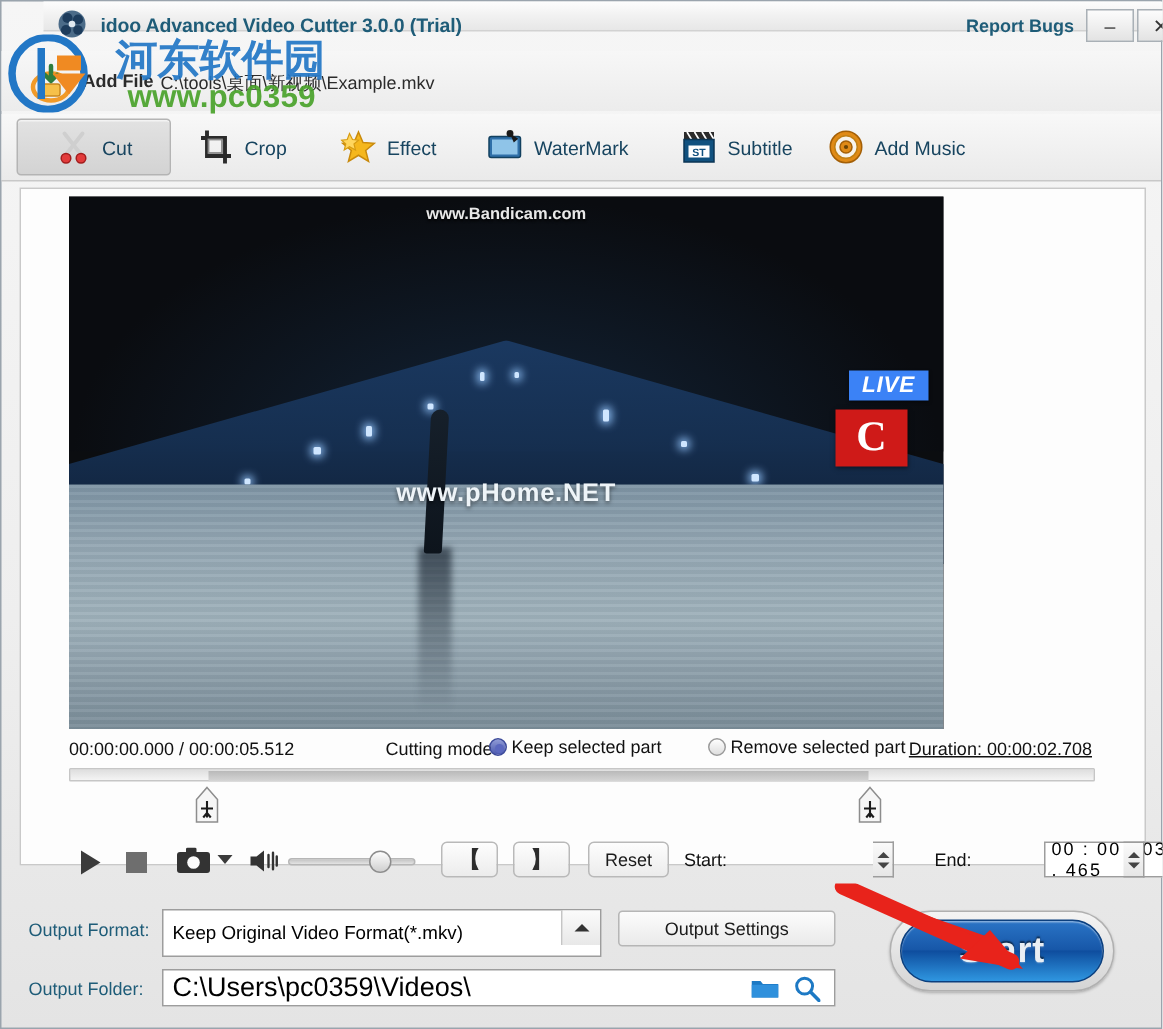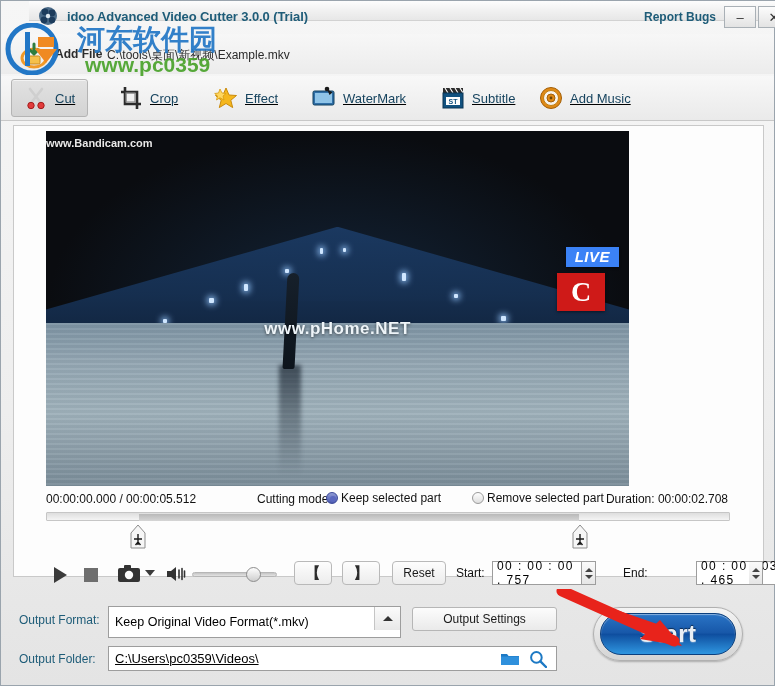--- a/index.html
+++ b/index.html
@@ -69,25 +69,24 @@
 
   
   #tabbar {
     position:absolute; left:0; top:75px; width:100%; height:45px;
     background:linear-gradient(180deg,#f8f8f8,#eaeaea);
     border-bottom:1px solid #c8c8c8;
   }
   .tab {
     position:absolute; top:3px; height:38px;
     display:flex; align-items:center; gap:7px;
-    padding:0 12px;
+    padding:0 25px;
     border:1px solid transparent;
     border-radius:3px;
     cursor:pointer;
-    text-decoration:underline;
   }
   .tab.active {
     background:linear-gradient(180deg,#e2e2e2,#d3d3d3);
     border:1px solid #b4b4b4;
     box-shadow:inset 0 1px 0 #f3f3f3;
   }
   .tab .tablabel { font-size:13px; color:#17445f; white-space:nowrap; }
   .tabicon { width:24px; height:24px; flex:0 0 24px; }
 
   
@@ -127,21 +126,21 @@
     border-radius:6px 6px 2px 2px;
     transform:skewX(-3deg);
   }
   #figure-reflection{
     position:absolute; left:40%; top:66%; width:22px; height:110px;
     background:linear-gradient(180deg,rgba(18,28,40,.65),rgba(18,28,40,0));
     filter:blur(2px);
   }
   #bandicam-wm {
     position:absolute; left:0; top:6px; width:100%;
-    color:#e8e8e8;
+    text-align:center; color:#e8e8e8;
     font-size:11px; font-weight:bold;
     text-shadow:0 1px 2px rgba(0,0,0,.9);
   }
   #phome-wm {
     position:absolute; left:0; top:53%; width:100%;
     text-align:center; color:#eef4f8;
     font-size:17px; font-weight:bold;
     text-shadow:0 1px 3px rgba(0,0,0,.55);
     letter-spacing:.5px;
   }
@@ -177,21 +176,21 @@
     width:12px; height:12px; border-radius:50%;
     background:linear-gradient(180deg,#fefefe,#dedede);
     border:1px solid #9a9a9a;
     position:relative;
   }
   .radio.checked { background:linear-gradient(180deg,#8f9bd6,#4a58ad); border-color:#3c4a9a; }
   .radio.checked:after{
     content:""; position:absolute; left:3px; top:3px; width:6px; height:6px;
     border-radius:50%; background:#5b68bf;
   }
-  #duration-display { position:absolute; right:35px; top:2px; }
+  #duration-display { position:absolute; right:35px; top:2px;text-decoration:underline; }
 
   
   #timeline-wrap { position:absolute; left:32px; top:386px; width:684px; height:46px; }
   #timeline-track {
     position:absolute; left:0; top:0; width:100%; height:9px;
     background:linear-gradient(180deg,#dedede,#f4f4f4);
     border:1px solid #c6c6c6; border-radius:1px;
   }
   #timeline-sel {
     position:absolute; top:1px; left:13.5%; width:64.5%; height:7px;
@@ -279,21 +278,21 @@
     background:linear-gradient(180deg,#fcfcfc,#eaeaea);
     border:1px solid #b6b6b6; border-radius:3px;
     display:flex; align-items:center; justify-content:center;
     font-size:12px; color:#1a1a1a; cursor:pointer;
   }
   #folder-field {
     position:absolute; left:107px; top:645px; width:449px; height:25px;
     background:#fff; border:1px solid #9d9d9d;
     display:flex; align-items:center; cursor:text;
   }
-  #folder-field-text { padding-left:6px; font-size:13px; color:#000;text-decoration:underline; }
+  #folder-field-text { padding-left:6px; font-size:18px; color:#000; }
   #icon-folder { position:absolute; right:37px; top:5px; width:18px; height:14px; cursor:pointer; }
   #icon-search { position:absolute; right:9px; top:3px; width:18px; height:18px; cursor:pointer; }
 
   
   #start-button {
     position:absolute; left:592px; top:606px; width:150px; height:54px;
     border-radius:27px;
     background:linear-gradient(180deg,#f4f4f4,#d4d4d4);
     border:1px solid #b0b0b0;
     display:flex; align-items:center; justify-content:center;
@@ -482,21 +481,20 @@
         <path d="M1 6 H5 L10 2 V16 L5 12 H1 Z" fill="#333"></path>
         <path d="M13 5 V13 M16 3.5 V14.5 M18.5 6 V12" stroke="#333" stroke-width="1.6" stroke-linecap="round"></path>
       </svg>
       <div id="volume-slider"></div>
       <div id="volume-knob"></div>
       <div class="markbtn" id="btn-mark-start">【</div>
       <div class="markbtn" id="btn-mark-end">】</div>
       <div id="btn-reset">Reset</div>
 
       <div class="tc-label" id="label-start">Start:</div>
-      <div class="tc-field" id="field-start">00 : 00 : 00 . 757</div>
       <div class="spinner" id="spin-start">
         <span class="sp-up"></span>
         <span class="sp-dn"></span>
       </div>
 
       <div class="tc-label" id="label-end">End:</div>
       <div class="tc-field" id="field-end">00 : 00 : 03 . 465</div>
       <div class="spinner" id="spin-end">
         <span class="sp-up"></span>
         <span class="sp-dn"></span>

